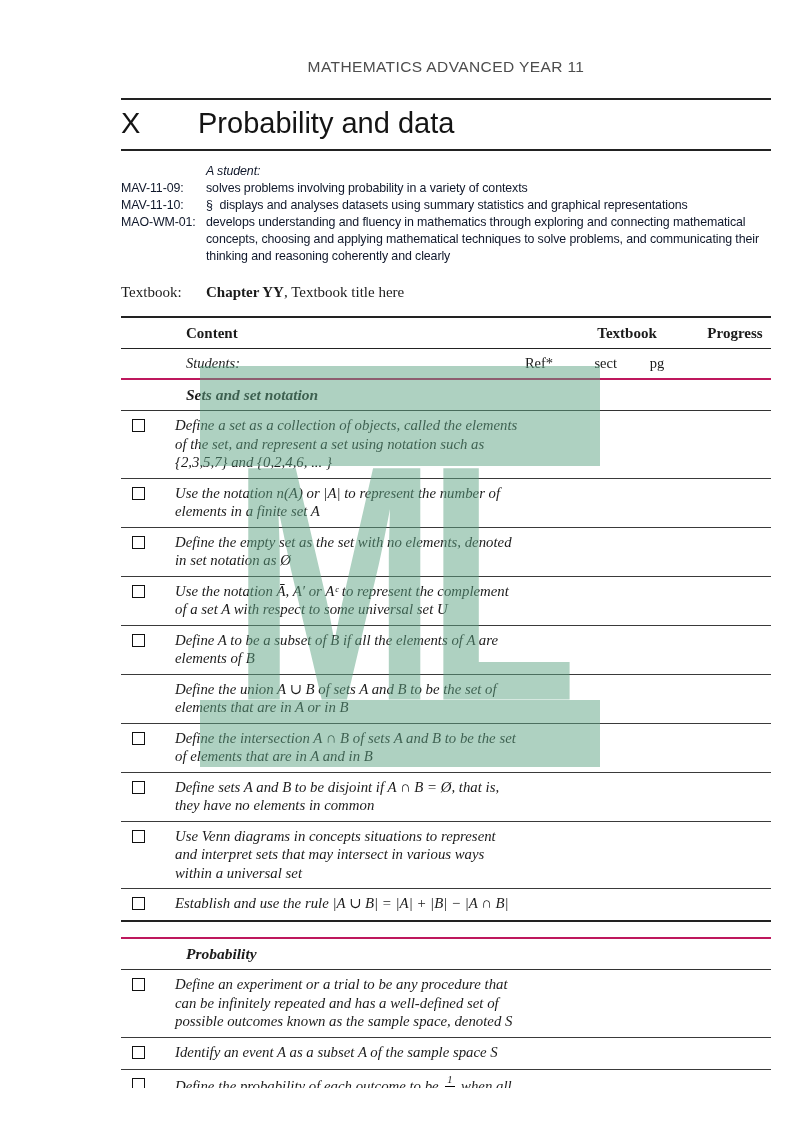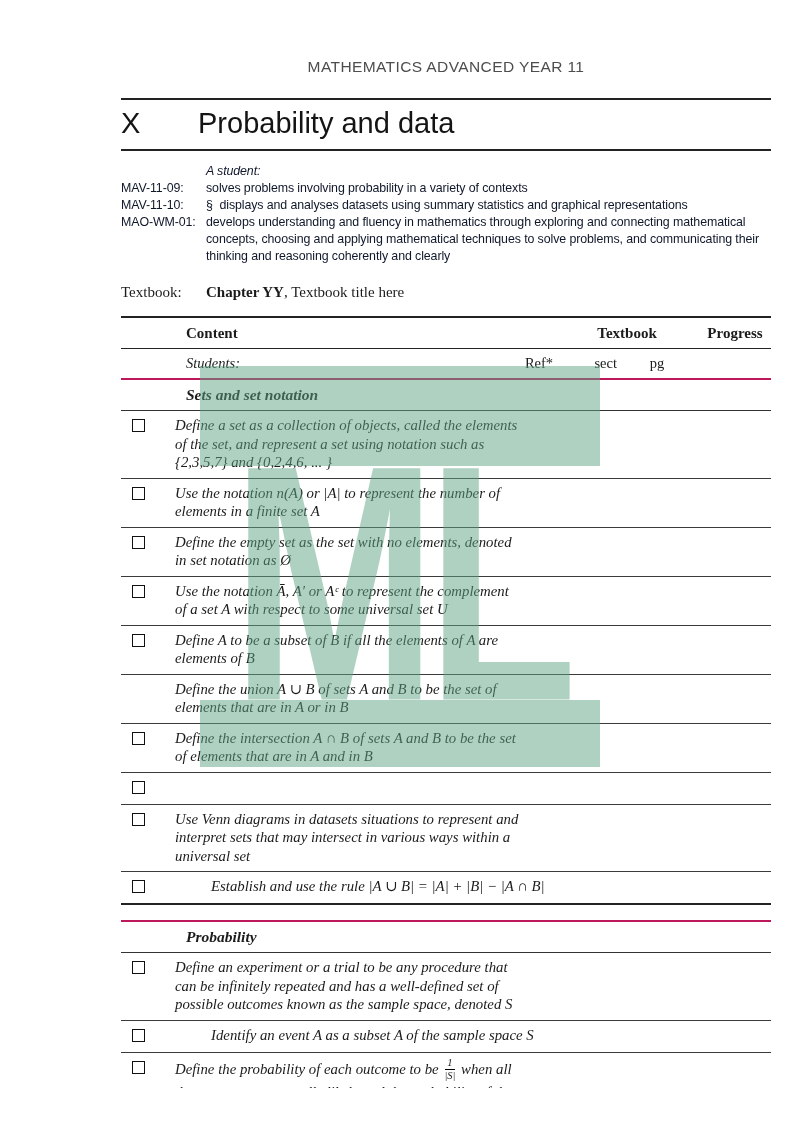--- a/index.html
+++ b/index.html
@@ -43,21 +43,21 @@
 
   .sec{border-top:2px solid #be185d;font-style:italic;}
   .sec + .sec{margin-top:15px;}
   .sec-h{margin:0;padding:6px 0 6px 65px;font-size:15.5px;font-weight:700;border-bottom:1px solid #333;}
   .row{display:flex;border-bottom:1px solid #3a3a3a;padding:5px 0 6px 0;}
   .sec .rows .row:last-child{border-bottom:2px solid #222;}
   .cbwrap{flex:0 0 54px;box-sizing:border-box;padding-left:11px;}
   .cb{display:inline-block;width:11px;height:11px;border:1.6px solid #111;margin-top:3px;background:#fff;}
   .cb.hidden{visibility:hidden;}
   .rowtext{width:345px;font-size:14.8px;line-height:18.5px;}
-  .rowtext.nowrap{width:auto;white-space:nowrap;margin-left:36px;}
+  .rowtext.nowrap{width:auto;white-space:nowrap;}
   .frac{display:inline-flex;flex-direction:column;align-items:center;vertical-align:middle;
         font-size:10.5px;line-height:1.15;margin:0 2px;position:relative;top:-1px;}
   .frac .num{border-bottom:1px solid #000;padding:0 2px;}
 
   
   .wm{position:absolute;left:200px;top:366px;width:400px;height:401px;pointer-events:none;z-index:6;}
   .wm .bar-top{position:absolute;left:0;top:0;width:400px;height:100px;background:rgba(94,164,131,0.5);}
   .wm .letters{position:absolute;left:0;top:100px;width:400px;height:234px;display:flex;
                align-items:center;justify-content:center;overflow:visible;}
   .wm .letters span{font-family:"Liberation Sans","DejaVu Sans",sans-serif;font-weight:900;
@@ -151,25 +151,26 @@
     <div class="rowtext">Define the union A ∪ B of sets A and B to be the set of elements that are in A or in B</div>
   </div>
 
   <div class="row">
     <span class="cbwrap"><span class="cb"></span></span>
     <div class="rowtext">Define the intersection A ∩ B of sets A and B to be the set of elements that are in A and in B</div>
   </div>
 
   <div class="row">
     <span class="cbwrap"><span class="cb"></span></span>
-  </div>
-
-  <div class="row">
-    <span class="cbwrap"><span class="cb"></span></span>
-    <div class="rowtext">Use Venn diagrams in datasets situations to represent and interpret sets that may intersect in various ways within a universal set</div>
+    <div class="rowtext">Define sets A and B to be disjoint if A ∩ B = Ø, that is, they have no elements in common</div>
+  </div>
+
+  <div class="row">
+    <span class="cbwrap"><span class="cb"></span></span>
+    <div class="rowtext">Use Venn diagrams in concepts situations to represent and interpret sets that may intersect in various ways within a universal set</div>
   </div>
 
   <div class="row">
     <span class="cbwrap"><span class="cb"></span></span>
     <div class="rowtext nowrap">Establish and use the rule |A ∪ B| = |A| + |B| − |A ∩ B|</div>
   </div>
 </div>
   </section>
 
   <section class="sec">

